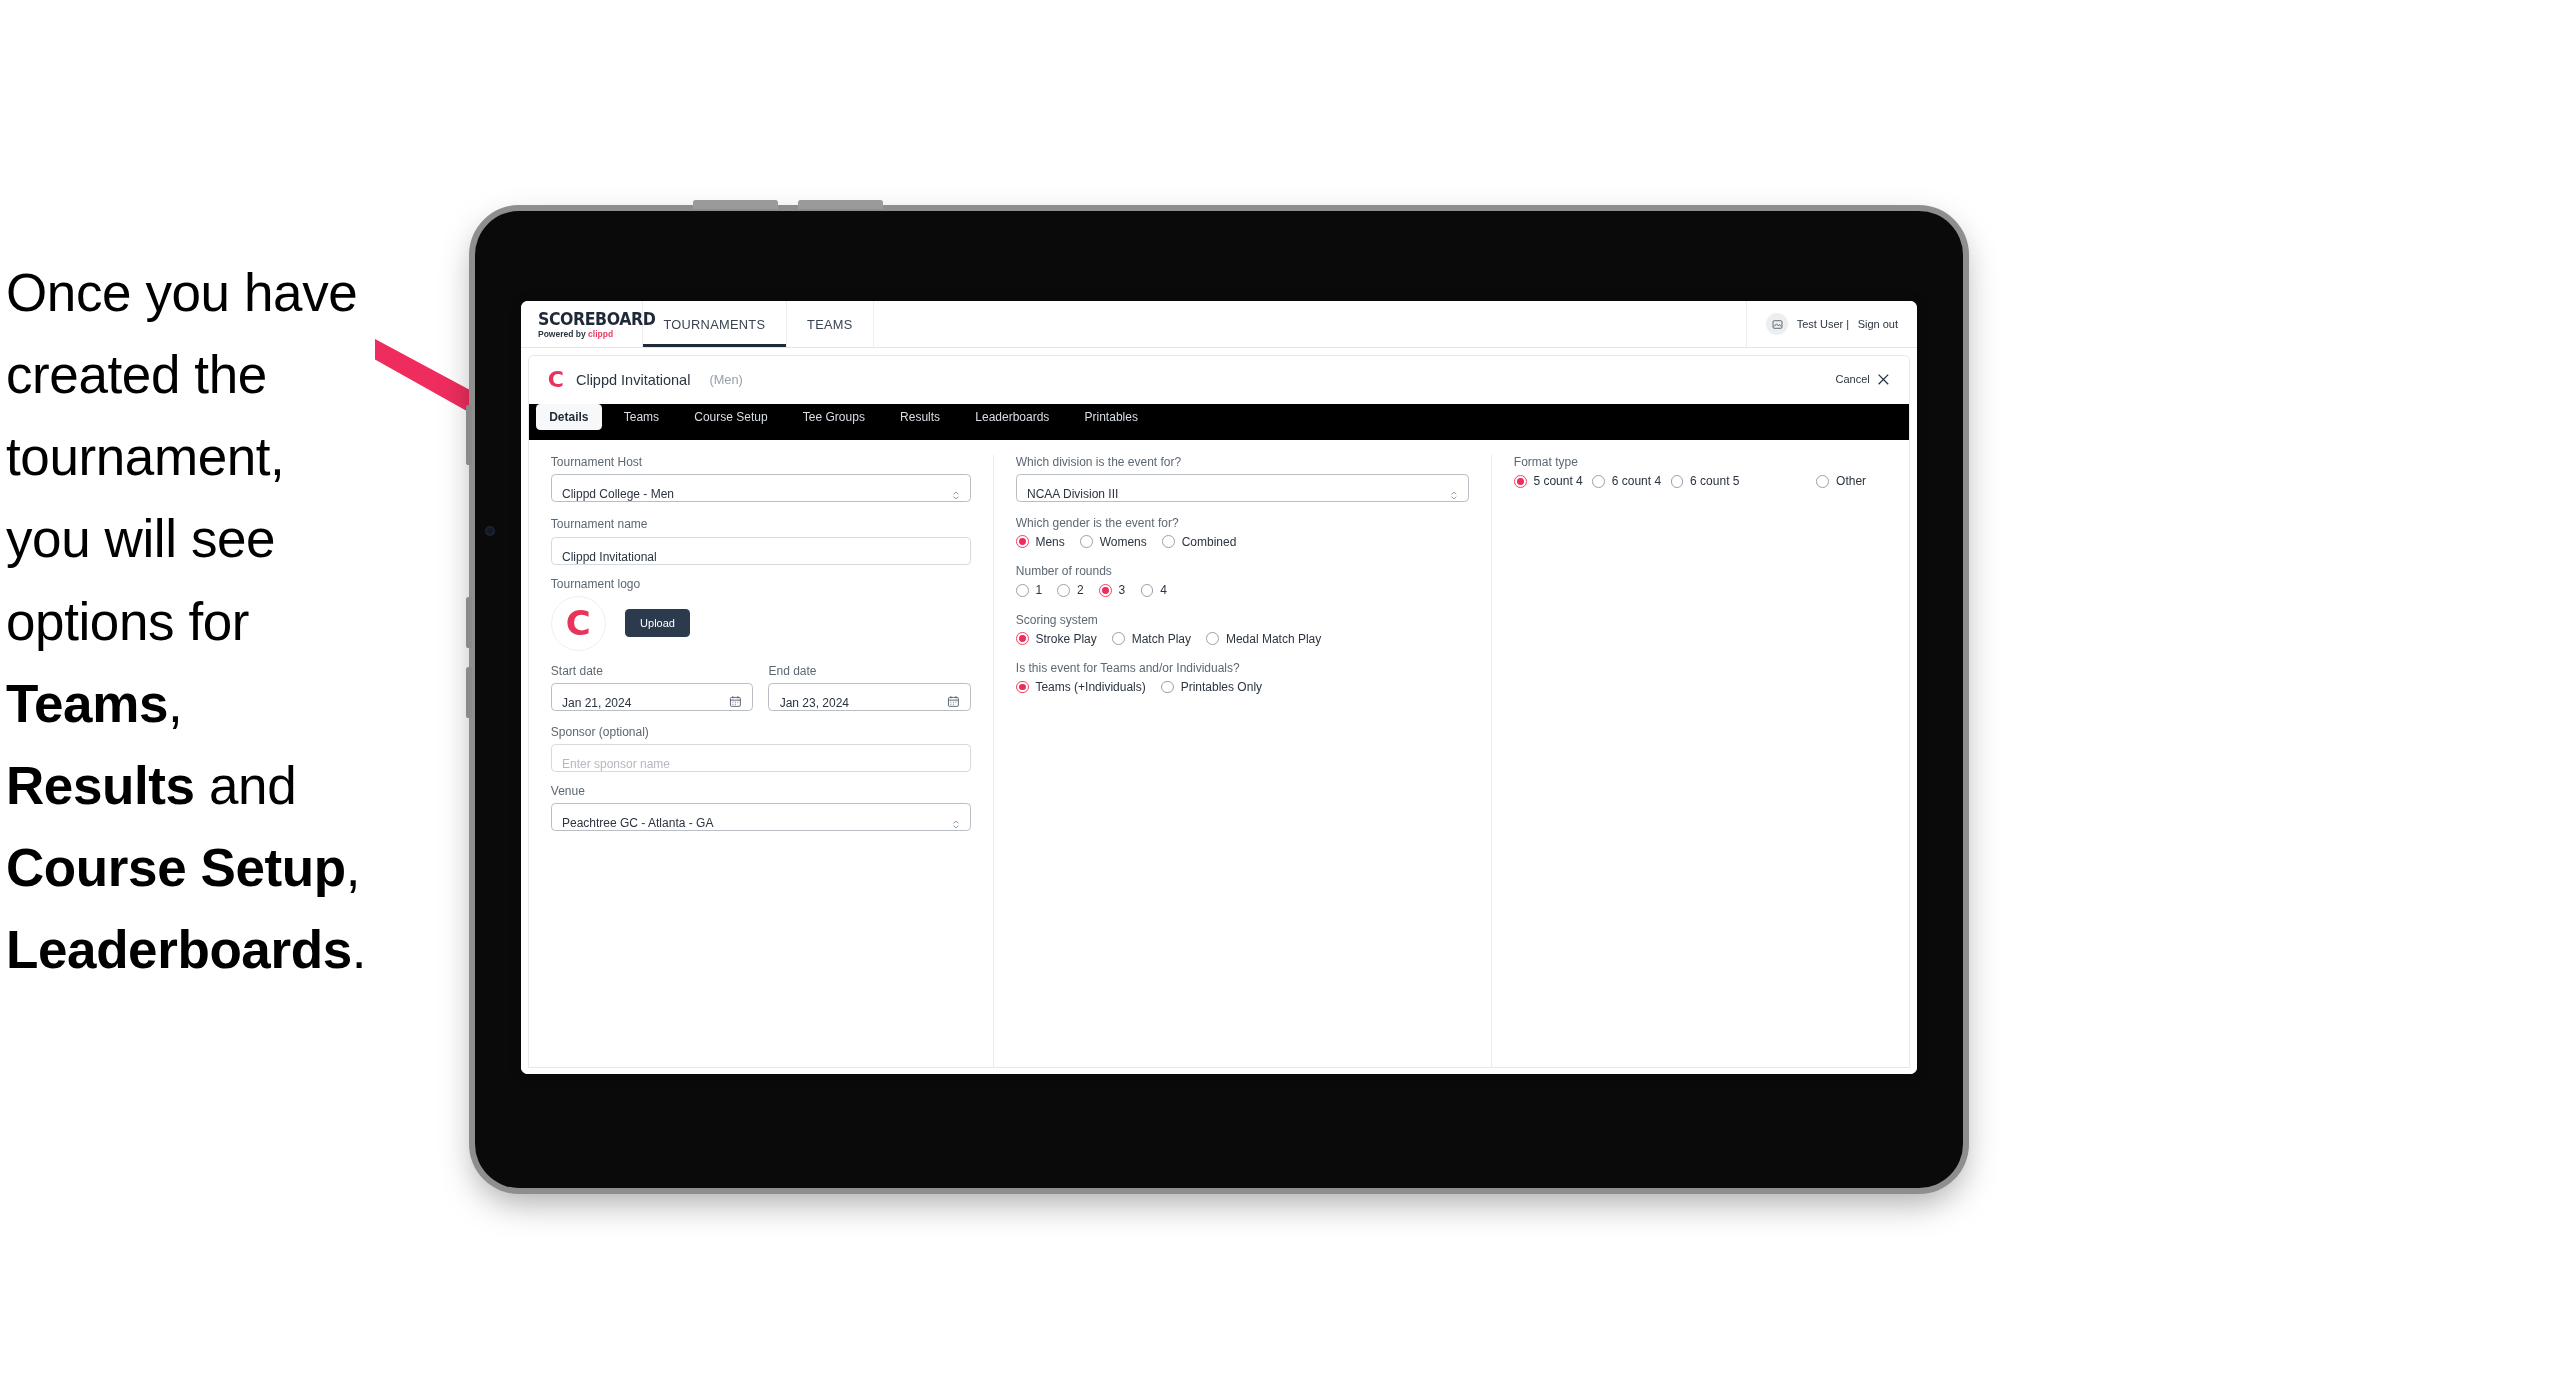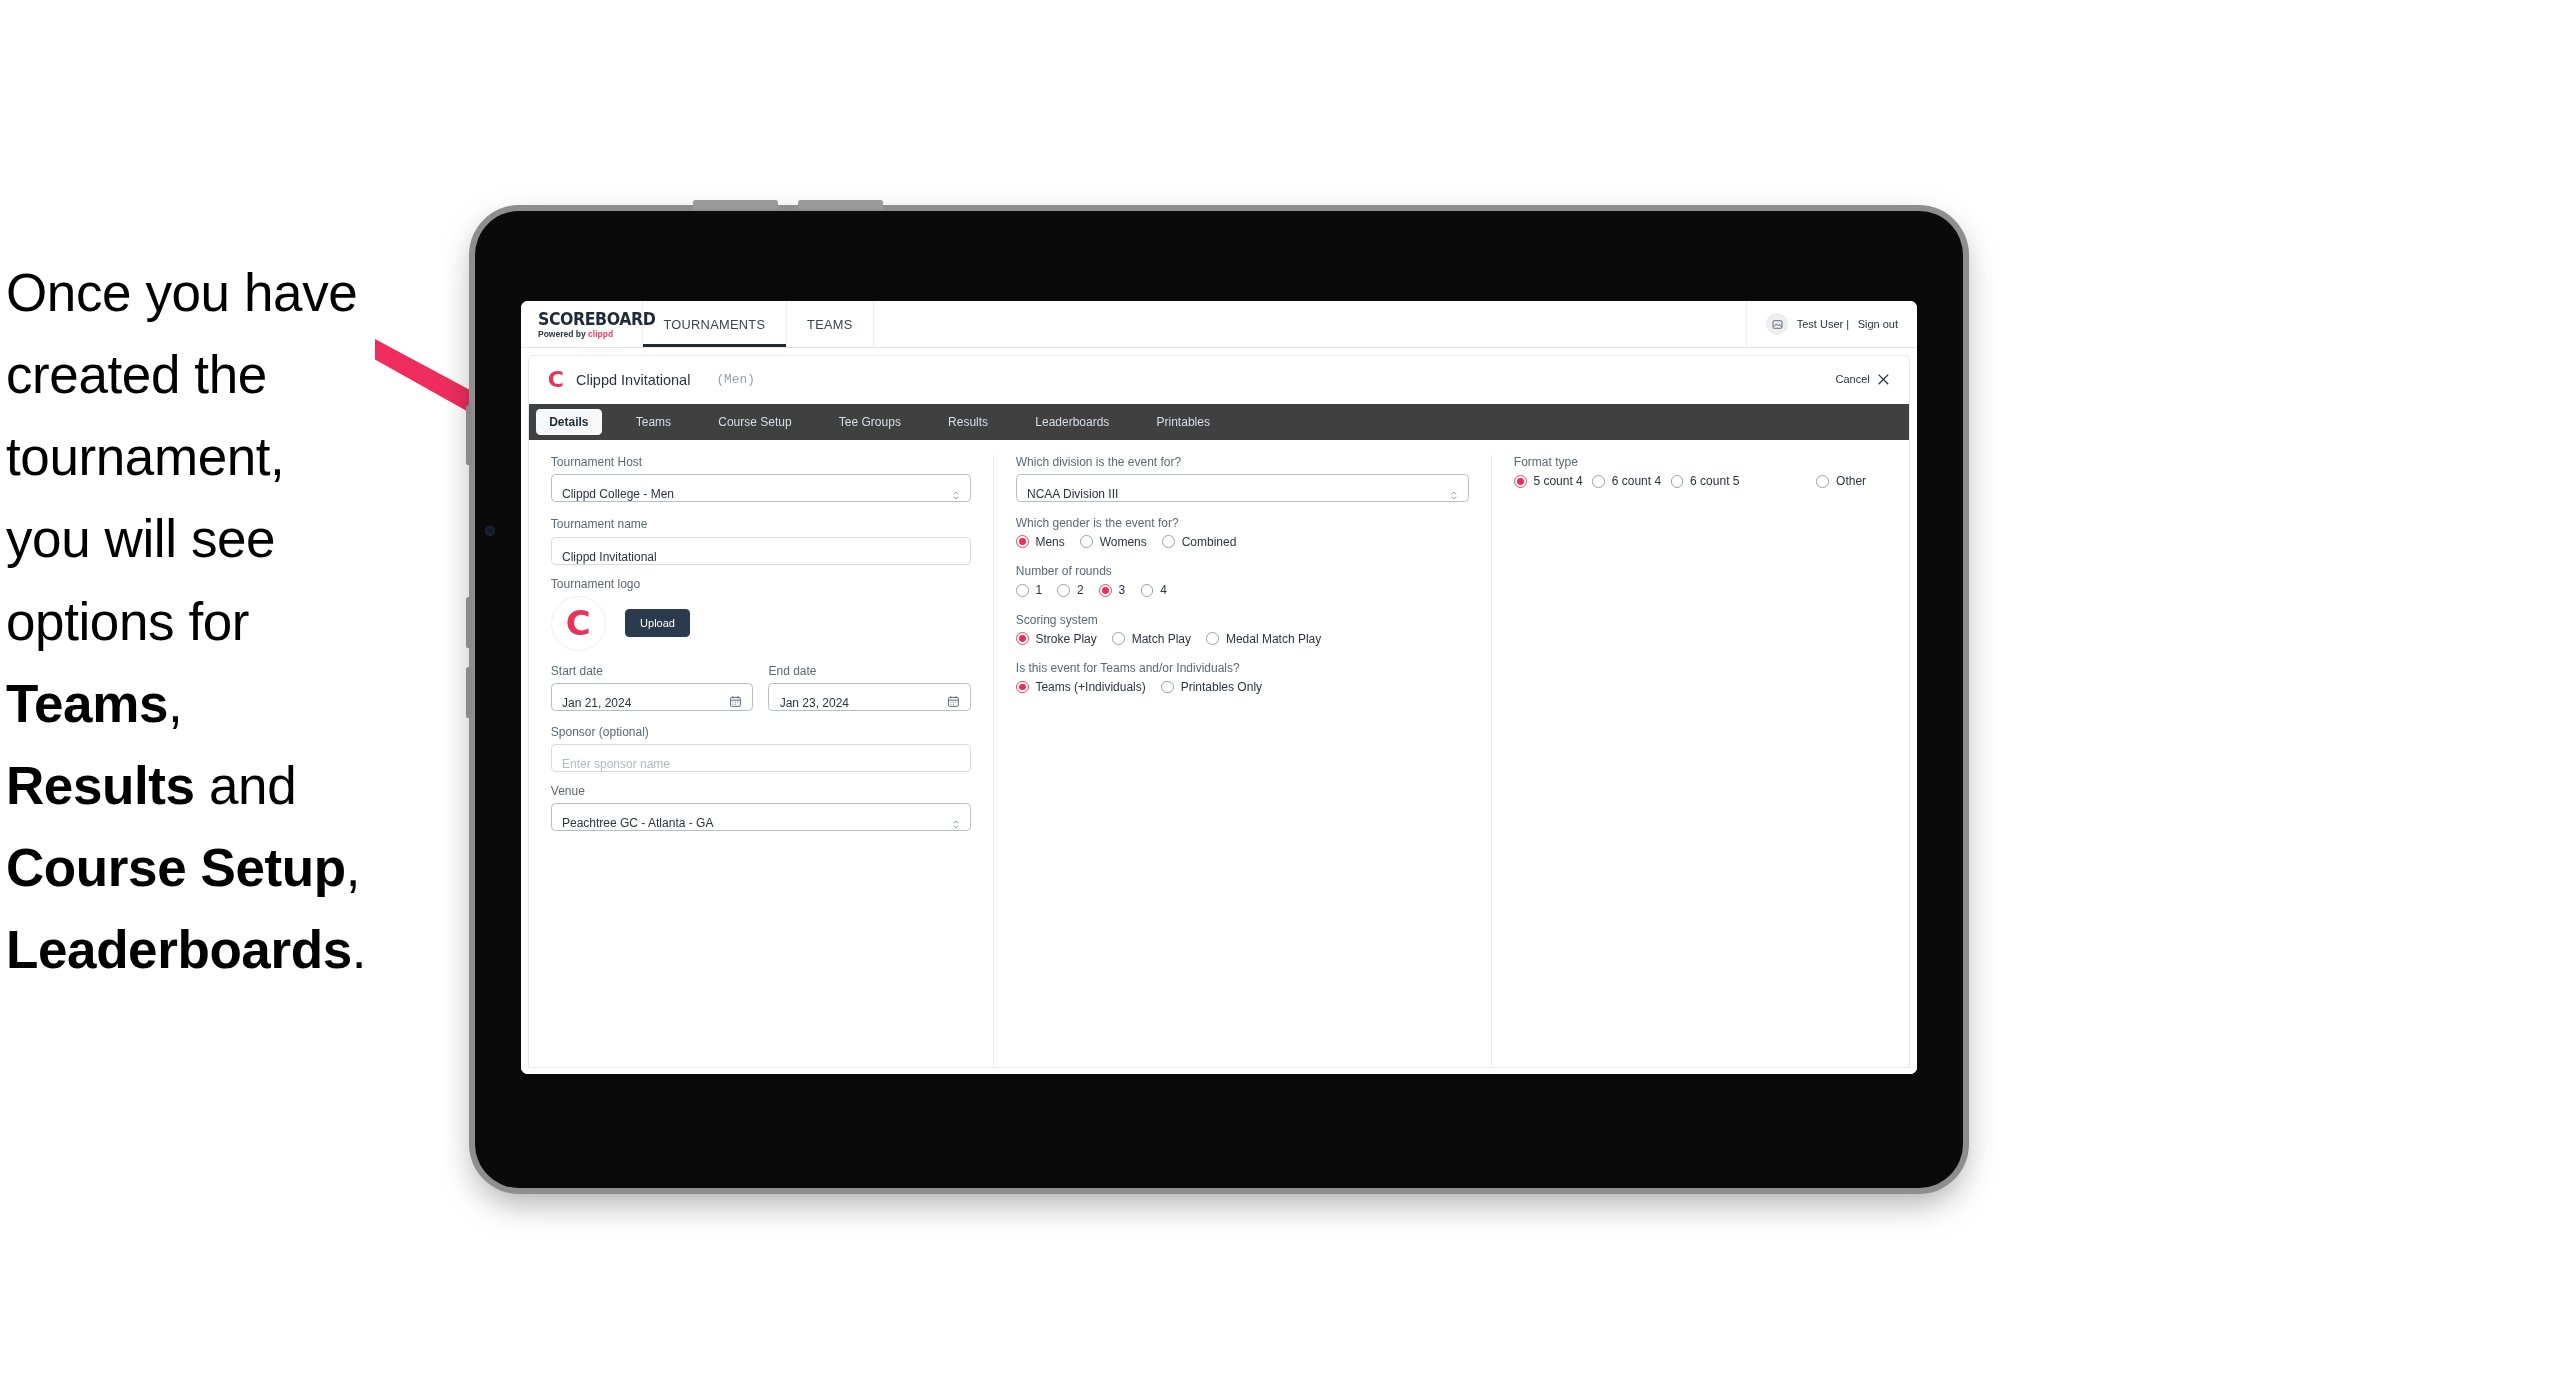--- a/index.html
+++ b/index.html
@@ -148,35 +148,35 @@
     display:flex;align-items:center;
     padding:0 19px;
   }
   #logo-c{
     font-size:22px;font-weight:bold;color:#e8335a;
     font-family:"DejaVu Sans", sans-serif;
     margin-right:12px;
     line-height:1;
   }
   #tname{font-size:14.5px;color:#2b3440;}
-  #tgender{font-size:12.8px;color:#96a0ad;margin-left:26px;font-family:Liberation Mono, monospace;}
+  #tgender{font-size:12.8px;color:#96a0ad;margin-left:19px;}
   #titlerow-right{
     margin-left:auto;
     display:flex;align-items:flex-start;gap:7.7px;
     cursor:pointer;
   }
   #cancel-top{font-size:11px;color:#2b3440;}
 
   
   #tabstrip{
-    background:#404040;
+    background:#000000;
     height:36px;
-    display:flex;align-items:center;
+    display:flex;align-items:flex-start;
     padding:0 6.8px;
-    gap:20px;
+    gap:8px;
   }
   .tab{
     font-size:12px;color:#d9dee6;
     padding:6px 13.6px;border-radius:4.3px;
     cursor:pointer;
     white-space:nowrap;
   }
   .tab.active{background:#f7f8f9;color:#1f2a37;font-weight:600;}
 
   

